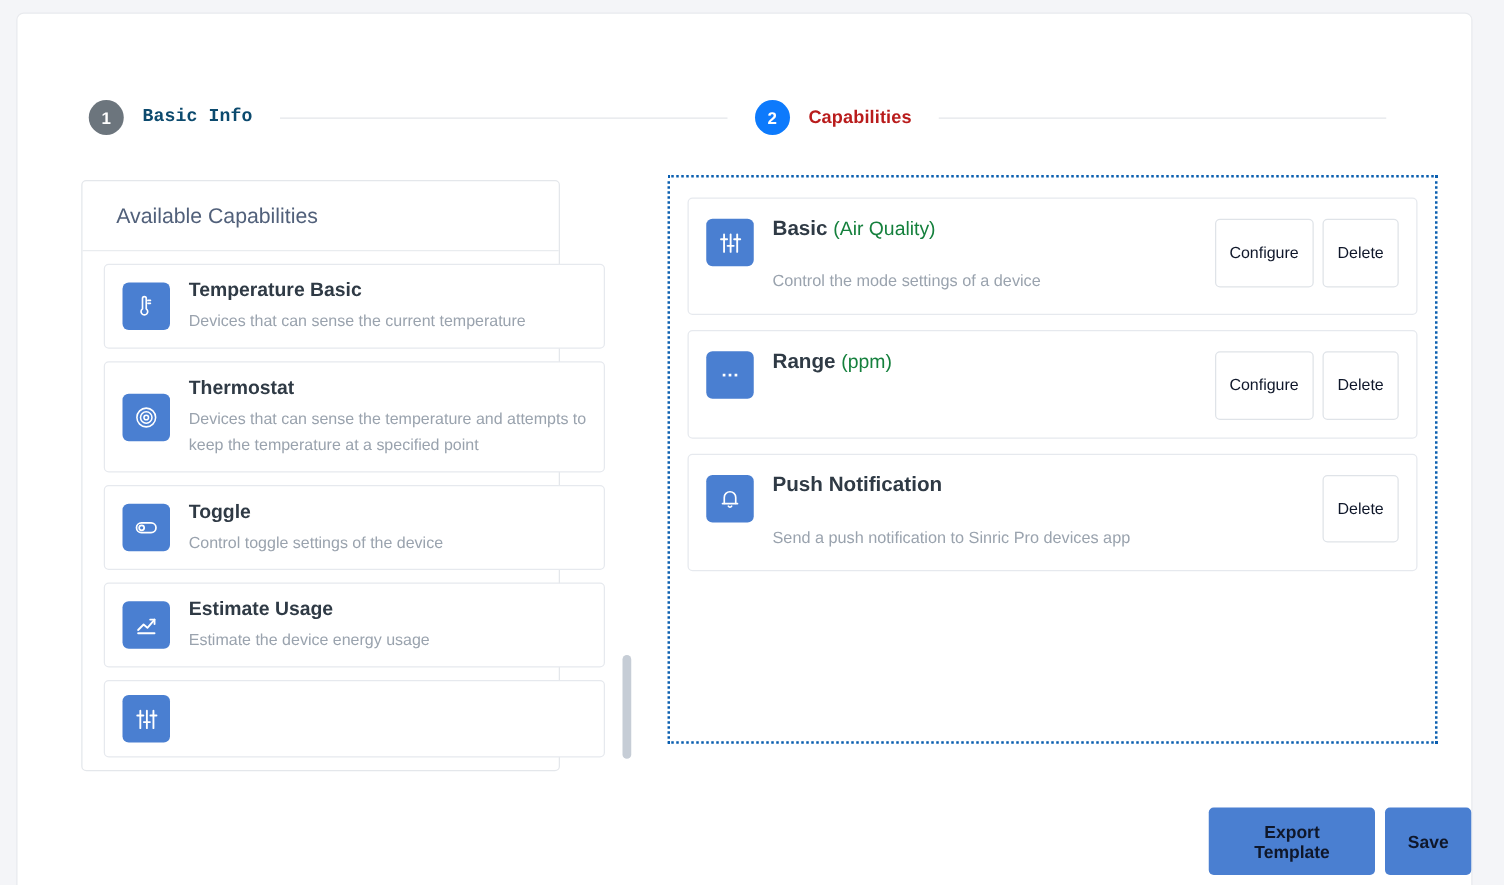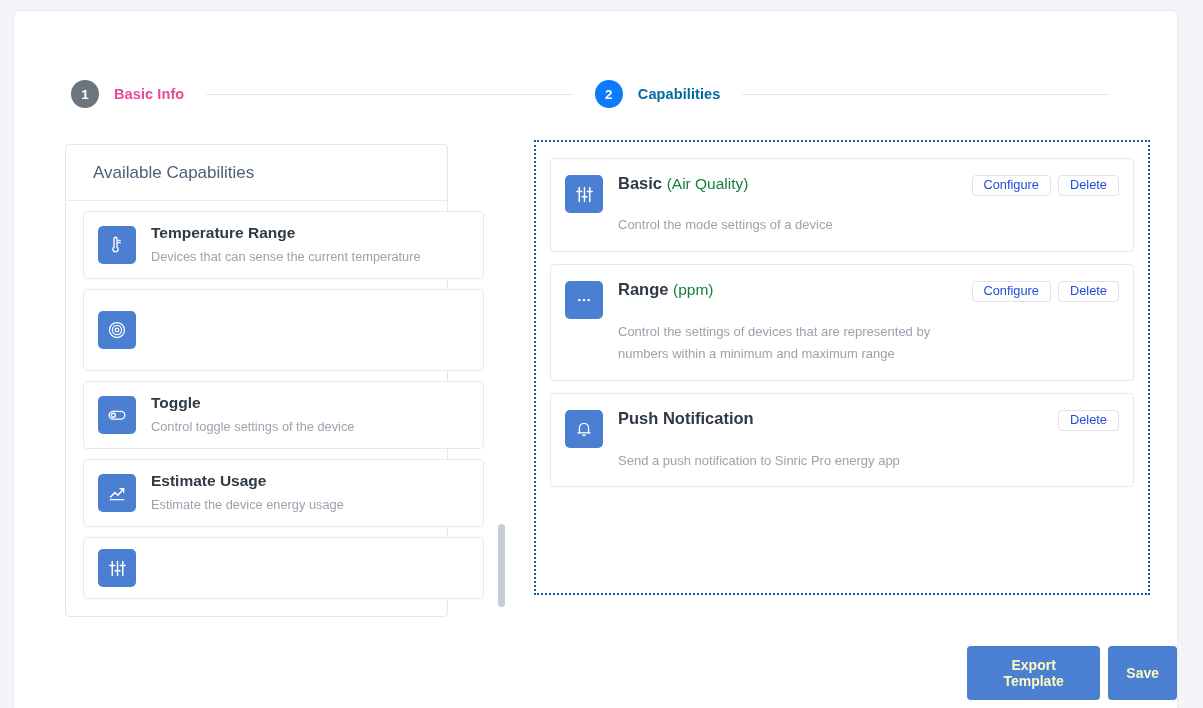--- a/index.html
+++ b/index.html
@@ -39,22 +39,22 @@
     flex: 0 0 auto;
   }
   .step-circle.inactive { background: #6c757d; }
   .step-circle.active { background: #0d7afc; }
   .step-label {
     margin-left: 15px;
     font-size: 14.5px;
     font-weight: bold;
     letter-spacing: .1px;
   }
-  .step-label.inactive { color: #ec4899; }
-  .step-label.active { color: #0369a1; }
+  .step-label.inactive { color: #0c4a6e; font-family: Liberation Mono, monospace; }
+  .step-label.active { color: #b91c1c; }
   .step-line {
     flex: 1 1 auto;
     height: 1px;
     background: #e3e6ea;
     margin: 0 22px;
   }
 
   
   .avail-panel {
     position: absolute;
@@ -166,38 +166,38 @@
     display: flex;
     gap: 7px;
     align-items: flex-start;
     margin-top: 2px;
   }
   .btn-sm {
     background: #fff;
     border: 1px solid #dfe3e8;
     border-radius: 4px;
     font-size: 12.8px;
-    color: #1d4ed8;
-    padding: 0 11px;
+    color: #0f172a;
+    padding: 17px 11px;
     font-family: "Liberation Sans", sans-serif;
     cursor: pointer;
     line-height: 1.45;
   }
 
   
   .footer-actions {
     position: absolute;
     left: 953px; top: 635px;
     display: flex; gap: 8px;
   }
   .btn-primary {
     background: #4a7fd1;
     border: none;
     border-radius: 4px;
-    color: #fef9c3;
+    color: #0f172a;
     font-size: 14px;
     font-weight: bold;
     padding: 11px 18px;
     font-family: "Liberation Sans", sans-serif;
     cursor: pointer;
   }
 </style>
 </head>
 <body>
 
@@ -222,32 +222,36 @@
 
       <div class="cap-item">
         <div class="icon-tile">
           <svg width="20" height="20" viewBox="0 0 24 24" fill="none" stroke="#ffffff" stroke-width="1.6" stroke-linecap="round">
             <path d="M12 14.5V4.5a1.8 1.8 0 1 0-3.6 0v10a3.2 3.2 0 1 0 3.6 0z"></path>
             <line x1="13.6" y1="6.4" x2="16" y2="6.4"></line>
             <line x1="13.6" y1="9.2" x2="16" y2="9.2"></line>
           </svg>
         </div>
         <div class="cap-text">
-          <div class="cap-title">Temperature Range</div>
+          <div class="cap-title">Temperature Basic</div>
           <div class="cap-desc">Devices that can sense the current temperature</div>
         </div>
       </div>
 
       <div class="cap-item tall">
         <div class="icon-tile">
           <svg width="20" height="20" viewBox="0 0 24 24" fill="none" stroke="#ffffff" stroke-width="1.5">
             <circle cx="12" cy="12" r="9"></circle>
             <circle cx="12" cy="12" r="5.5"></circle>
             <circle cx="12" cy="12" r="2.2"></circle>
           </svg>
+        </div>
+        <div class="cap-text">
+          <div class="cap-title">Thermostat</div>
+          <div class="cap-desc">Devices that can sense the temperature and attempts to keep the temperature at a specified point</div>
         </div>
       </div>
 
       <div class="cap-item">
         <div class="icon-tile">
           <svg width="22" height="22" viewBox="0 0 24 24" fill="none" stroke="#ffffff" stroke-width="1.5">
             <rect x="3.5" y="8" width="17" height="8.5" rx="4.25"></rect>
             <circle cx="8" cy="12.25" r="2.2"></circle>
           </svg>
         </div>
@@ -321,42 +325,41 @@
             <rect x="5" y="10.8" width="2.6" height="2.6"></rect>
             <rect x="10.7" y="10.8" width="2.6" height="2.6"></rect>
             <rect x="16.4" y="10.8" width="2.6" height="2.6"></rect>
           </svg>
         </div>
         <div class="sel-text">
           <div class="sel-title">
             <span>Range</span>
             <span class="suffix">(ppm)</span>
           </div>
-          <div class="sel-desc">Control the settings of devices that are represented by numbers within a minimum and maximum range</div>
         </div>
         <div class="sel-actions">
           <button class="btn-sm">Configure</button>
           <button class="btn-sm">Delete</button>
         </div>
       </div>
 
       <div class="sel-card">
         <div class="icon-tile">
           <svg width="20" height="20" viewBox="0 0 24 24" fill="none" stroke="#ffffff" stroke-width="1.6" stroke-linecap="round" stroke-linejoin="round">
             <path d="M6.5 16.5V10.8a5.5 5.5 0 0 1 11 0v5.7"></path>
             <line x1="4.8" y1="16.7" x2="19.2" y2="16.7"></line>
             <path d="M10.4 19.1a1.9 1.9 0 0 0 3.2 0"></path>
           </svg>
         </div>
         <div class="sel-text">
           <div class="sel-title">
             <span>Push Notification</span>
             <span class="suffix"></span>
           </div>
-          <div class="sel-desc">Send a push notification to Sinric Pro energy app</div>
+          <div class="sel-desc">Send a push notification to Sinric Pro devices app</div>
         </div>
         <div class="sel-actions">
           <button class="btn-sm">Delete</button>
         </div>
       </div>
 
     </div>
   </div>
 
   <div class="footer-actions">

